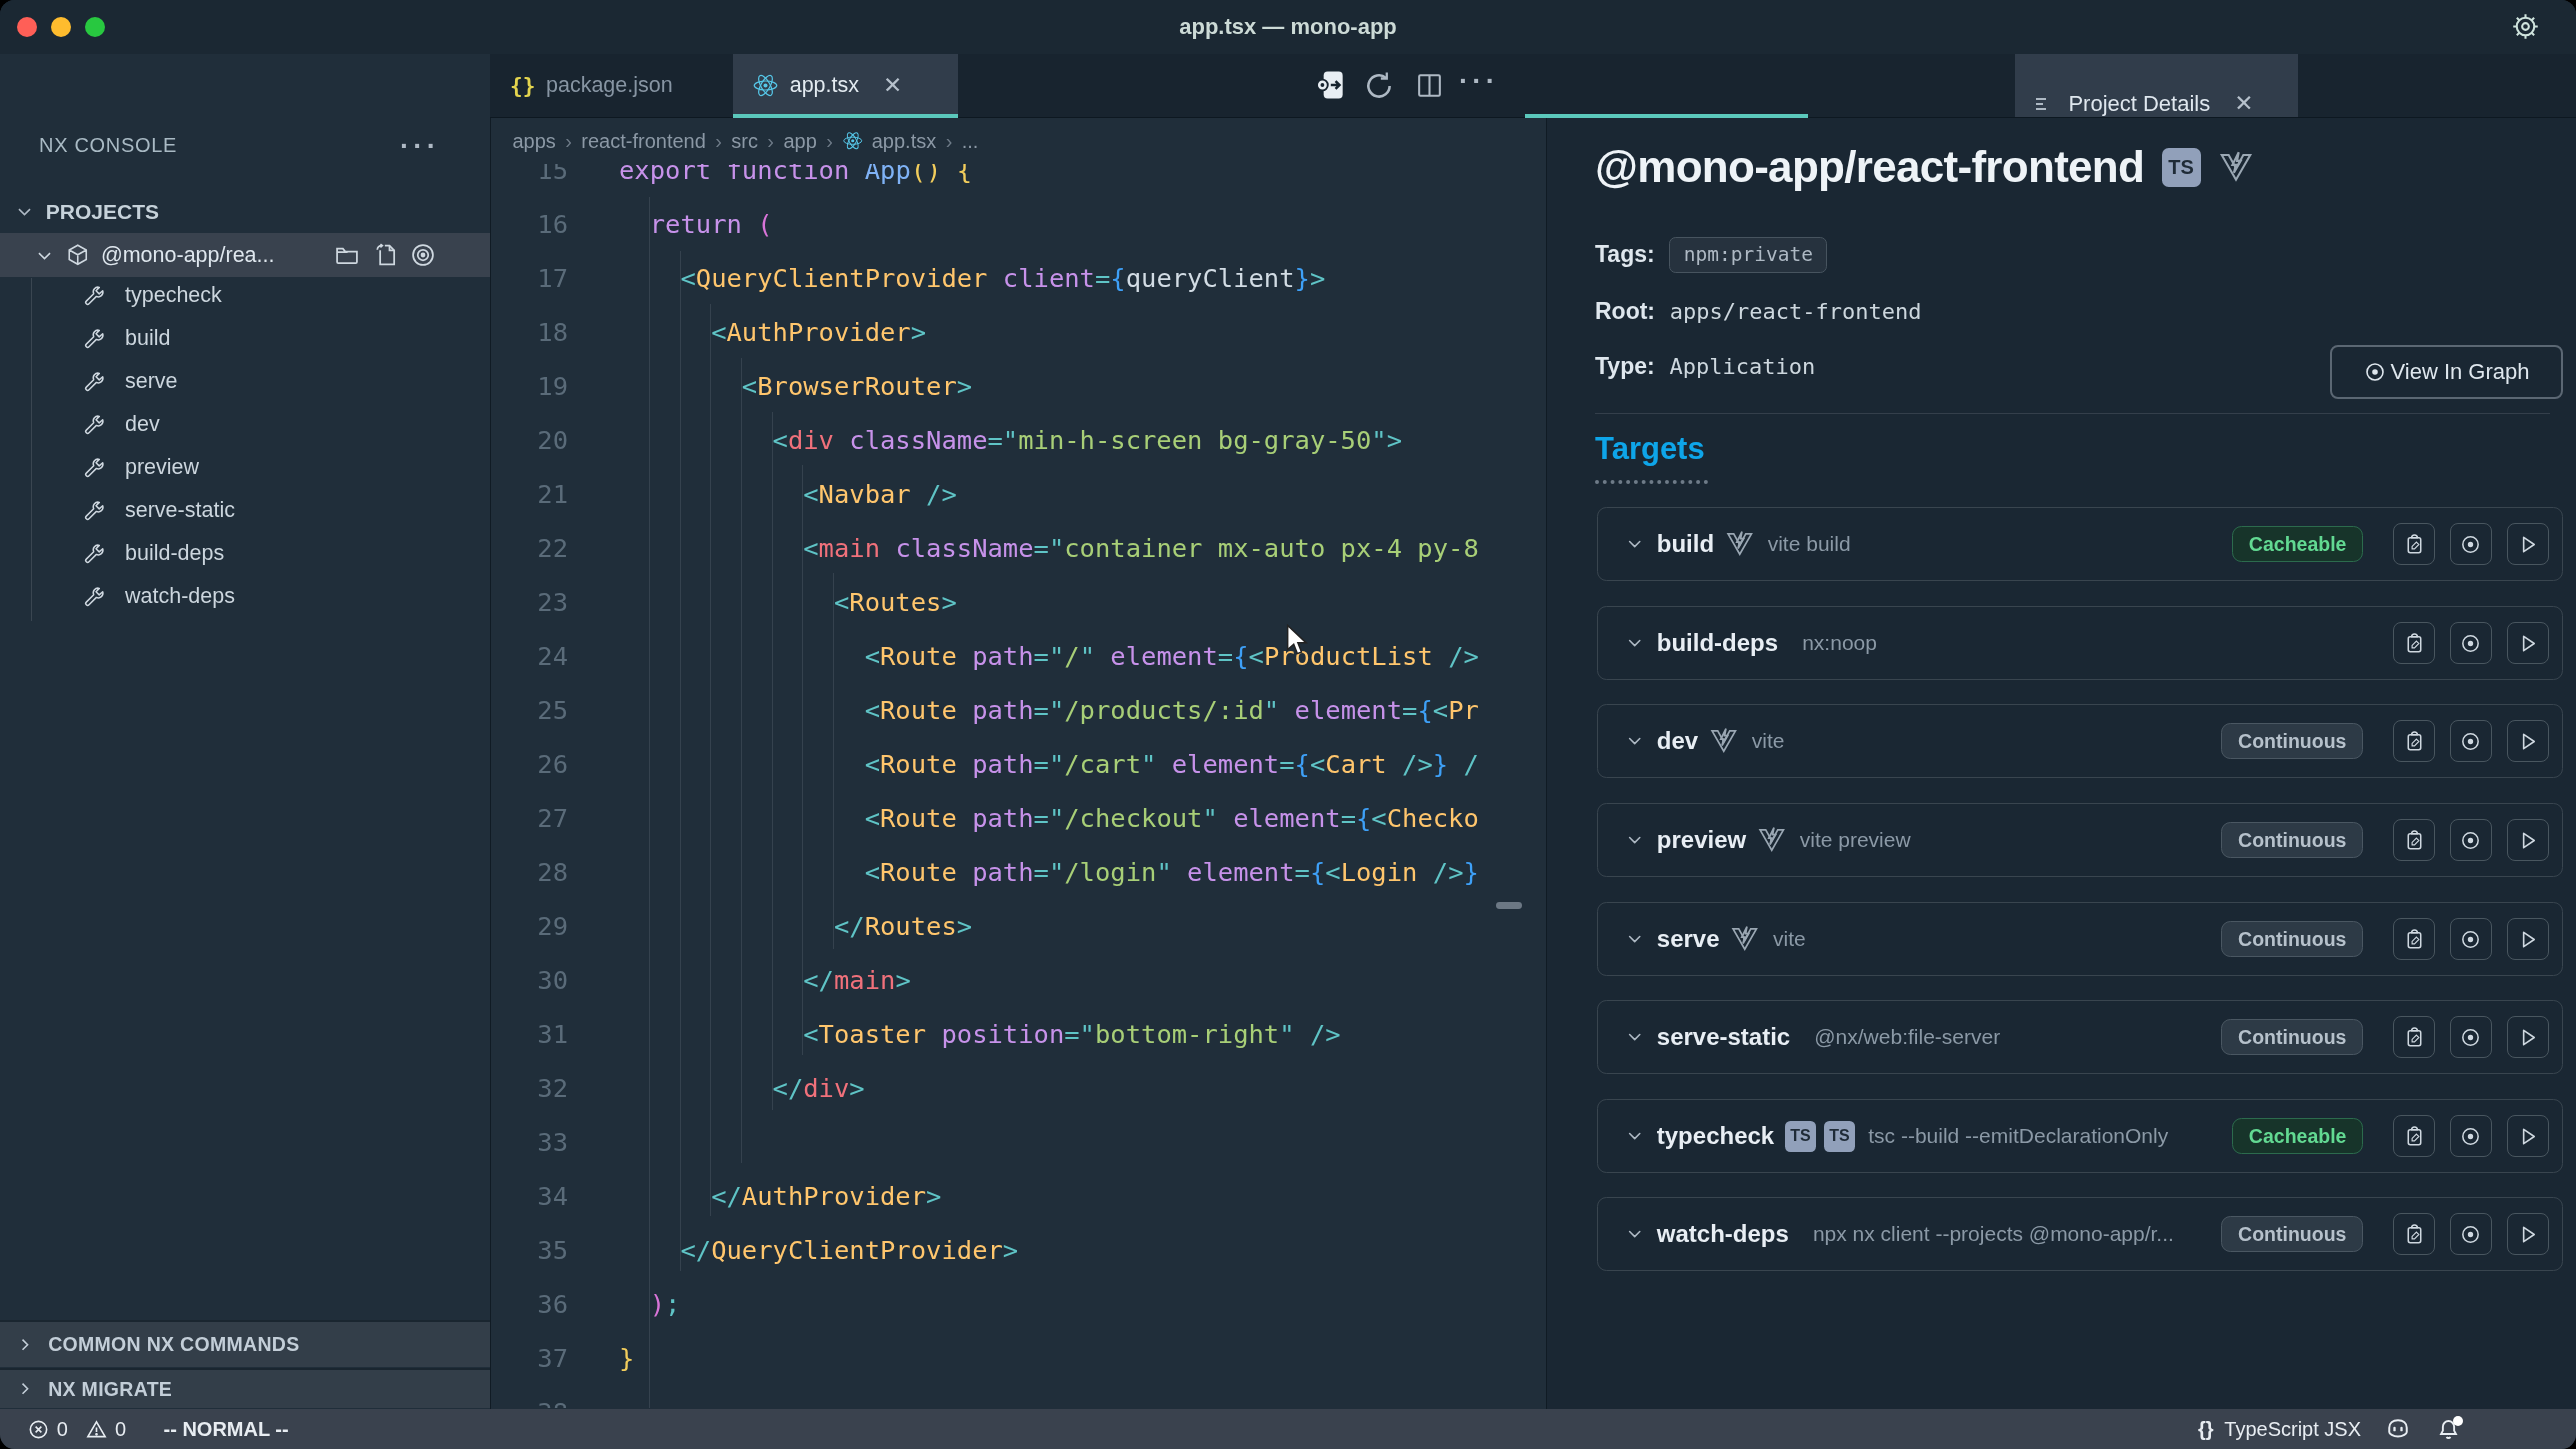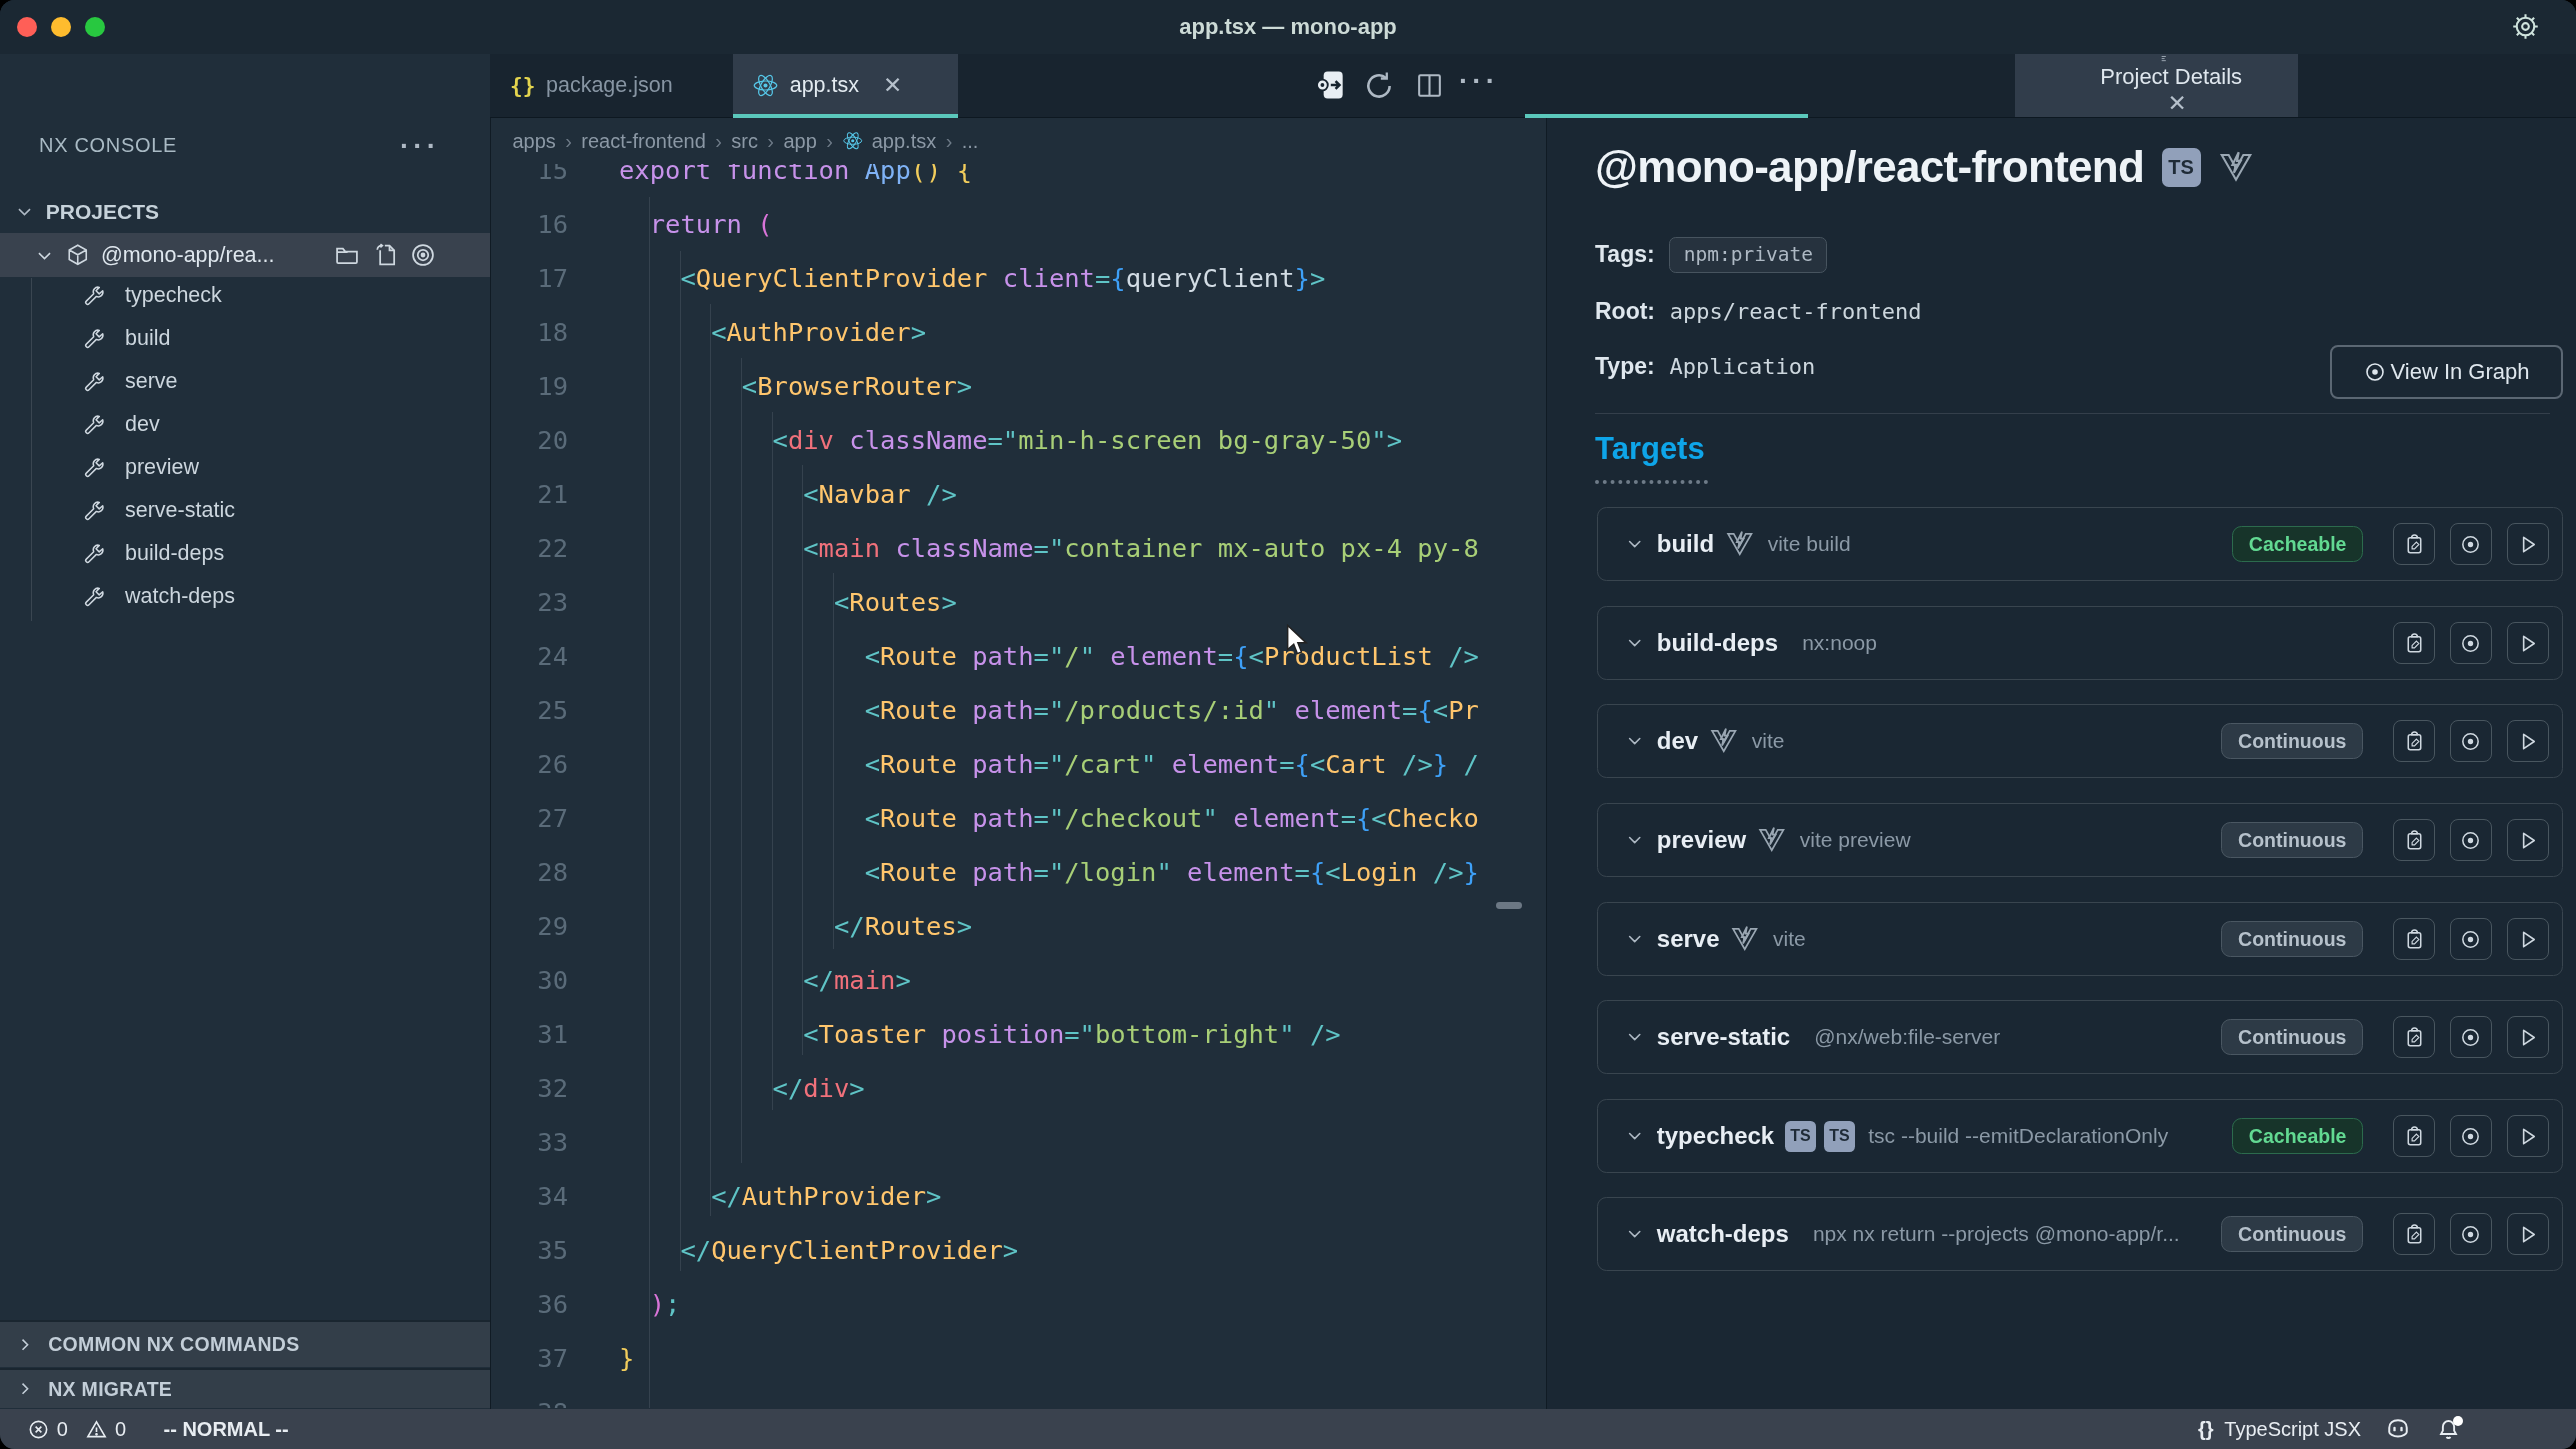--- a/index.html
+++ b/index.html
@@ -70,21 +70,21 @@
   .gutter { width:94px; padding-right:17px; text-align:right; color:#5a6b79; flex:none; }
   .ctext { padding-left:34px; flex:none; }
   .tk-kw{color:#c792ea} .tk-fn{color:#7fb2f5} .tk-b1{color:#f2cd5c} .tk-b2{color:#d874d8}
   .tk-b3{color:#3ea0f7} .tk-tag{color:#f0717b} .tk-cmp{color:#ffc66d} .tk-attr{color:#c792ea}
   .tk-pn{color:#5fc4c6} .tk-str{color:#a8cf77} .tk-id{color:#d2dce4} .tk-pl{color:#d2dce4}
   .guide { position:absolute; width:1.3px; background:#35424e; }
   .ovr-marker { position:absolute; left:1005px; top:784px; width:25.5px; height:6.7px; border-radius:3.4px; background:#6c7884; }
 
   
   .panel-tab { position:absolute; left:1525px; top:0; width:283px; height:63px; background:#313d4b;
-               display:flex; align-items:center; z-index:2;flex-direction:column; }
+               display:flex; align-items:flex-end; z-index:2; }
   .panel-tab .lbl { font-size:22px; color:#dfe7ee; margin-left:12px; }
   .panel { position:absolute; left:1546px; top:118px; width:1051px; height:1291px; background:#1a2733;
            border-left:1.3px solid #101b24; }
   .p-heading { position:absolute; left:48px; top:24px; display:flex; align-items:center; gap:17.4px; }
   .p-heading .ttl { font-size:44px; font-weight:600; color:#eef3f7; letter-spacing:-0.7px; }
   .ts-chip { background:#91a0ba; color:#1f2b37; font-weight:700; border-radius:6.7px;
              display:flex; align-items:center; justify-content:center; font-family:"Liberation Sans",sans-serif;}
   .ts-big { width:39px; height:39px; font-size:20px; }
   .ts-sm  { width:31px; height:31px; font-size:16px; border-radius:5.4px; }
   .kv { position:absolute; left:48px; display:flex; align-items:center; gap:14.8px; }
@@ -700,21 +700,21 @@
           </button>
         </div>
         <div class="target-card" style="top: 1079px;">
           <span>
             <svg viewBox="0 0 24 24" width="17.4" height="17.4" fill="none" stroke="#aeb9c4" stroke-width="2.2" stroke-linecap="round" stroke-linejoin="round">
               <polyline points="5 9 12 16 19 9"></polyline>
             </svg>
           </span>
           <span class="name">watch-deps</span>
           <span class="tech"></span>
-          <span class="cmd">npx nx return --projects @mono-app/r...</span>
+          <span class="cmd">npx nx client --projects @mono-app/r...</span>
           <span class="t-badge gray">Continuous</span>
           <button class="icon-btn">
             <svg viewBox="0 0 24 24" width="23" height="23" fill="none" stroke="#cfd8e0" stroke-width="1.6">
               <rect x="5.5" y="5" width="13" height="15.5" rx="2"></rect>
               <path d="M9 5a3 3 0 0 1 6 0z"></path>
               <path d="M14 9.5l2.5 2.5-4.5 4.5h-2.5v-2.5z" stroke-width="1.2"></path>
             </svg>
           </button>
           <button class="icon-btn">
             <svg viewBox="0 0 24 24" width="23" height="23" fill="none" stroke="#cfd8e0" stroke-width="1.6">

